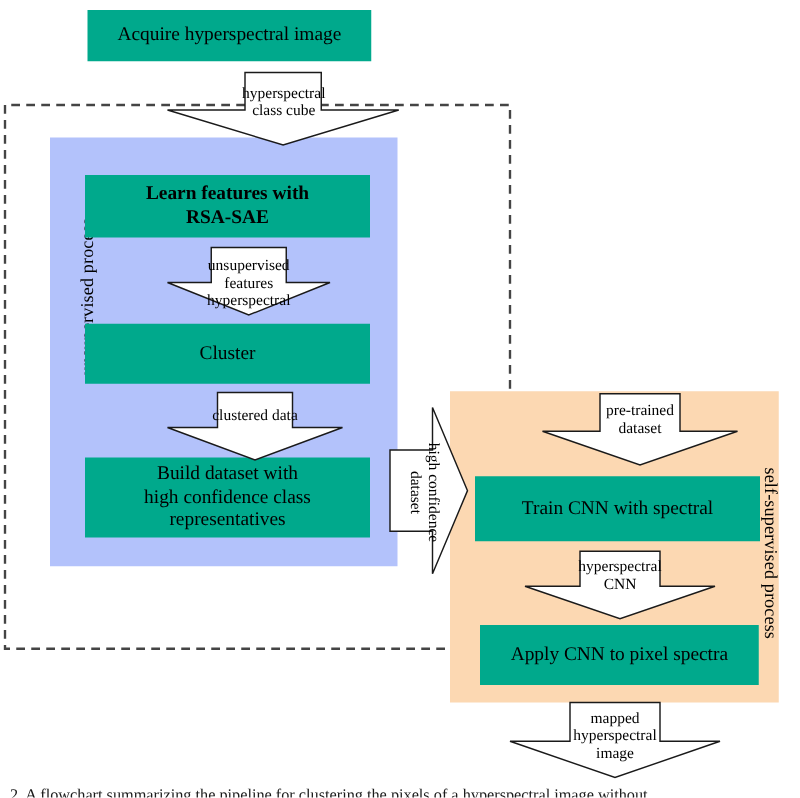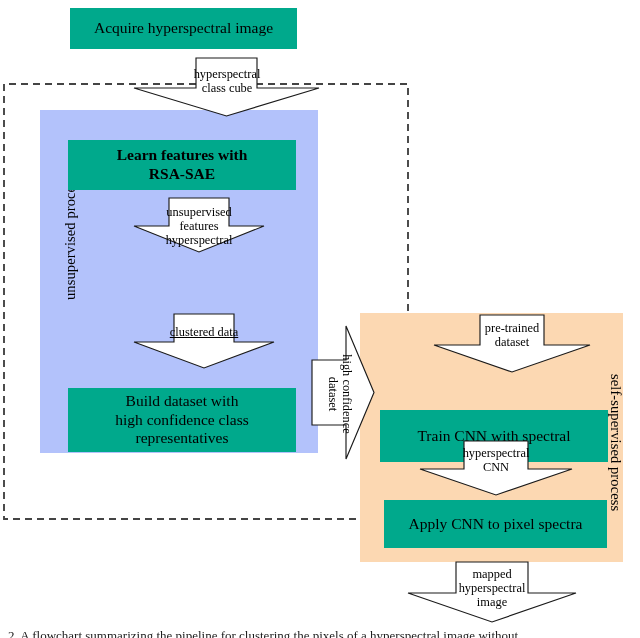--- a/index.html
+++ b/index.html
@@ -24,22 +24,22 @@
 
   
   .pbox{
     position:absolute;background:#00a98c;
     display:flex;align-items:center;justify-content:center;text-align:center;
     font-size:15.5px;line-height:1.22;padding:0 6px;box-sizing:border-box;
   }
   #box-acquire{left:70px;top:8px;width:227px;height:41px;}
   #box-learn  {left:68px;top:140px;width:228px;height:50px;font-weight:bold;}
   #box-cluster{left:68px;top:259px;width:228px;height:48px;}
-  #box-build  {left:68px;top:388px;width:228px;height:64px;}
-  #box-train  {left:380px;top:381px;width:228px;height:52px;margin-top:29px;}
+  #box-build  {left:68px;top:366px;width:228px;height:64px;}
+  #box-train  {left:380px;top:381px;width:228px;height:52px;}
   #box-apply  {left:384px;top:500px;width:223px;height:48px;}
 
   
   .arrowsvg{position:absolute;overflow:visible;}
   .arrowsvg polygon{fill:#ffffff;stroke:#1a1a1a;stroke-width:1.15;
                     stroke-linejoin:miter;}
   .arrowlabel{
     position:absolute;text-align:center;font-size:12.4px;line-height:1.12;
     white-space:nowrap;pointer-events:none;
   }
@@ -81,20 +81,23 @@
     <span>Acquire hyperspectral image</span>
   </div>
 
   <div class="pbox" id="box-learn">
     <span>
       <span>Learn features with</span><br>
       <span>RSA-SAE</span>
     </span>
   </div>
 
+  <div class="pbox" id="box-cluster">
+    <span>Cluster</span>
+  </div>
 
   <div class="pbox" id="box-build">
     <span>
       <span>Build dataset with</span><br>
       <span>high confidence class</span><br>
       <span>representatives</span>
     </span>
   </div>
 
   <div class="pbox" id="box-train">
@@ -120,21 +123,21 @@
   </svg>
   <div class="arrowlabel" style="left:128px;top:206px;width:142px;">
     <span>unsupervised</span><br>
     <span>features</span><br>
     <span>hyperspectral</span>
   </div>
 
   <svg class="arrowsvg" style="left:134px;top:314px;width:140px;height:54px;" viewBox="0 0 140 54">
     <polygon points="40,0 100,0 100,28 140,28 70,54 0,28 40,28"></polygon>
   </svg>
-  <div class="arrowlabel" style="left:134px;top:326px;width:140px;text-decoration:underline;">
+  <div class="arrowlabel" style="left:134px;top:326px;width:140px;">
     <span>clustered data</span>
   </div>
 
   <svg class="arrowsvg" style="left:434px;top:315px;width:156px;height:57px;" viewBox="0 0 156 57">
     <polygon points="46,0 110,0 110,30 156,30 78,57 0,30 46,30"></polygon>
   </svg>
   <div class="arrowlabel" style="left:434px;top:322px;width:156px;">
     <span>pre-trained</span><br>
     <span>dataset</span>
   </div>

